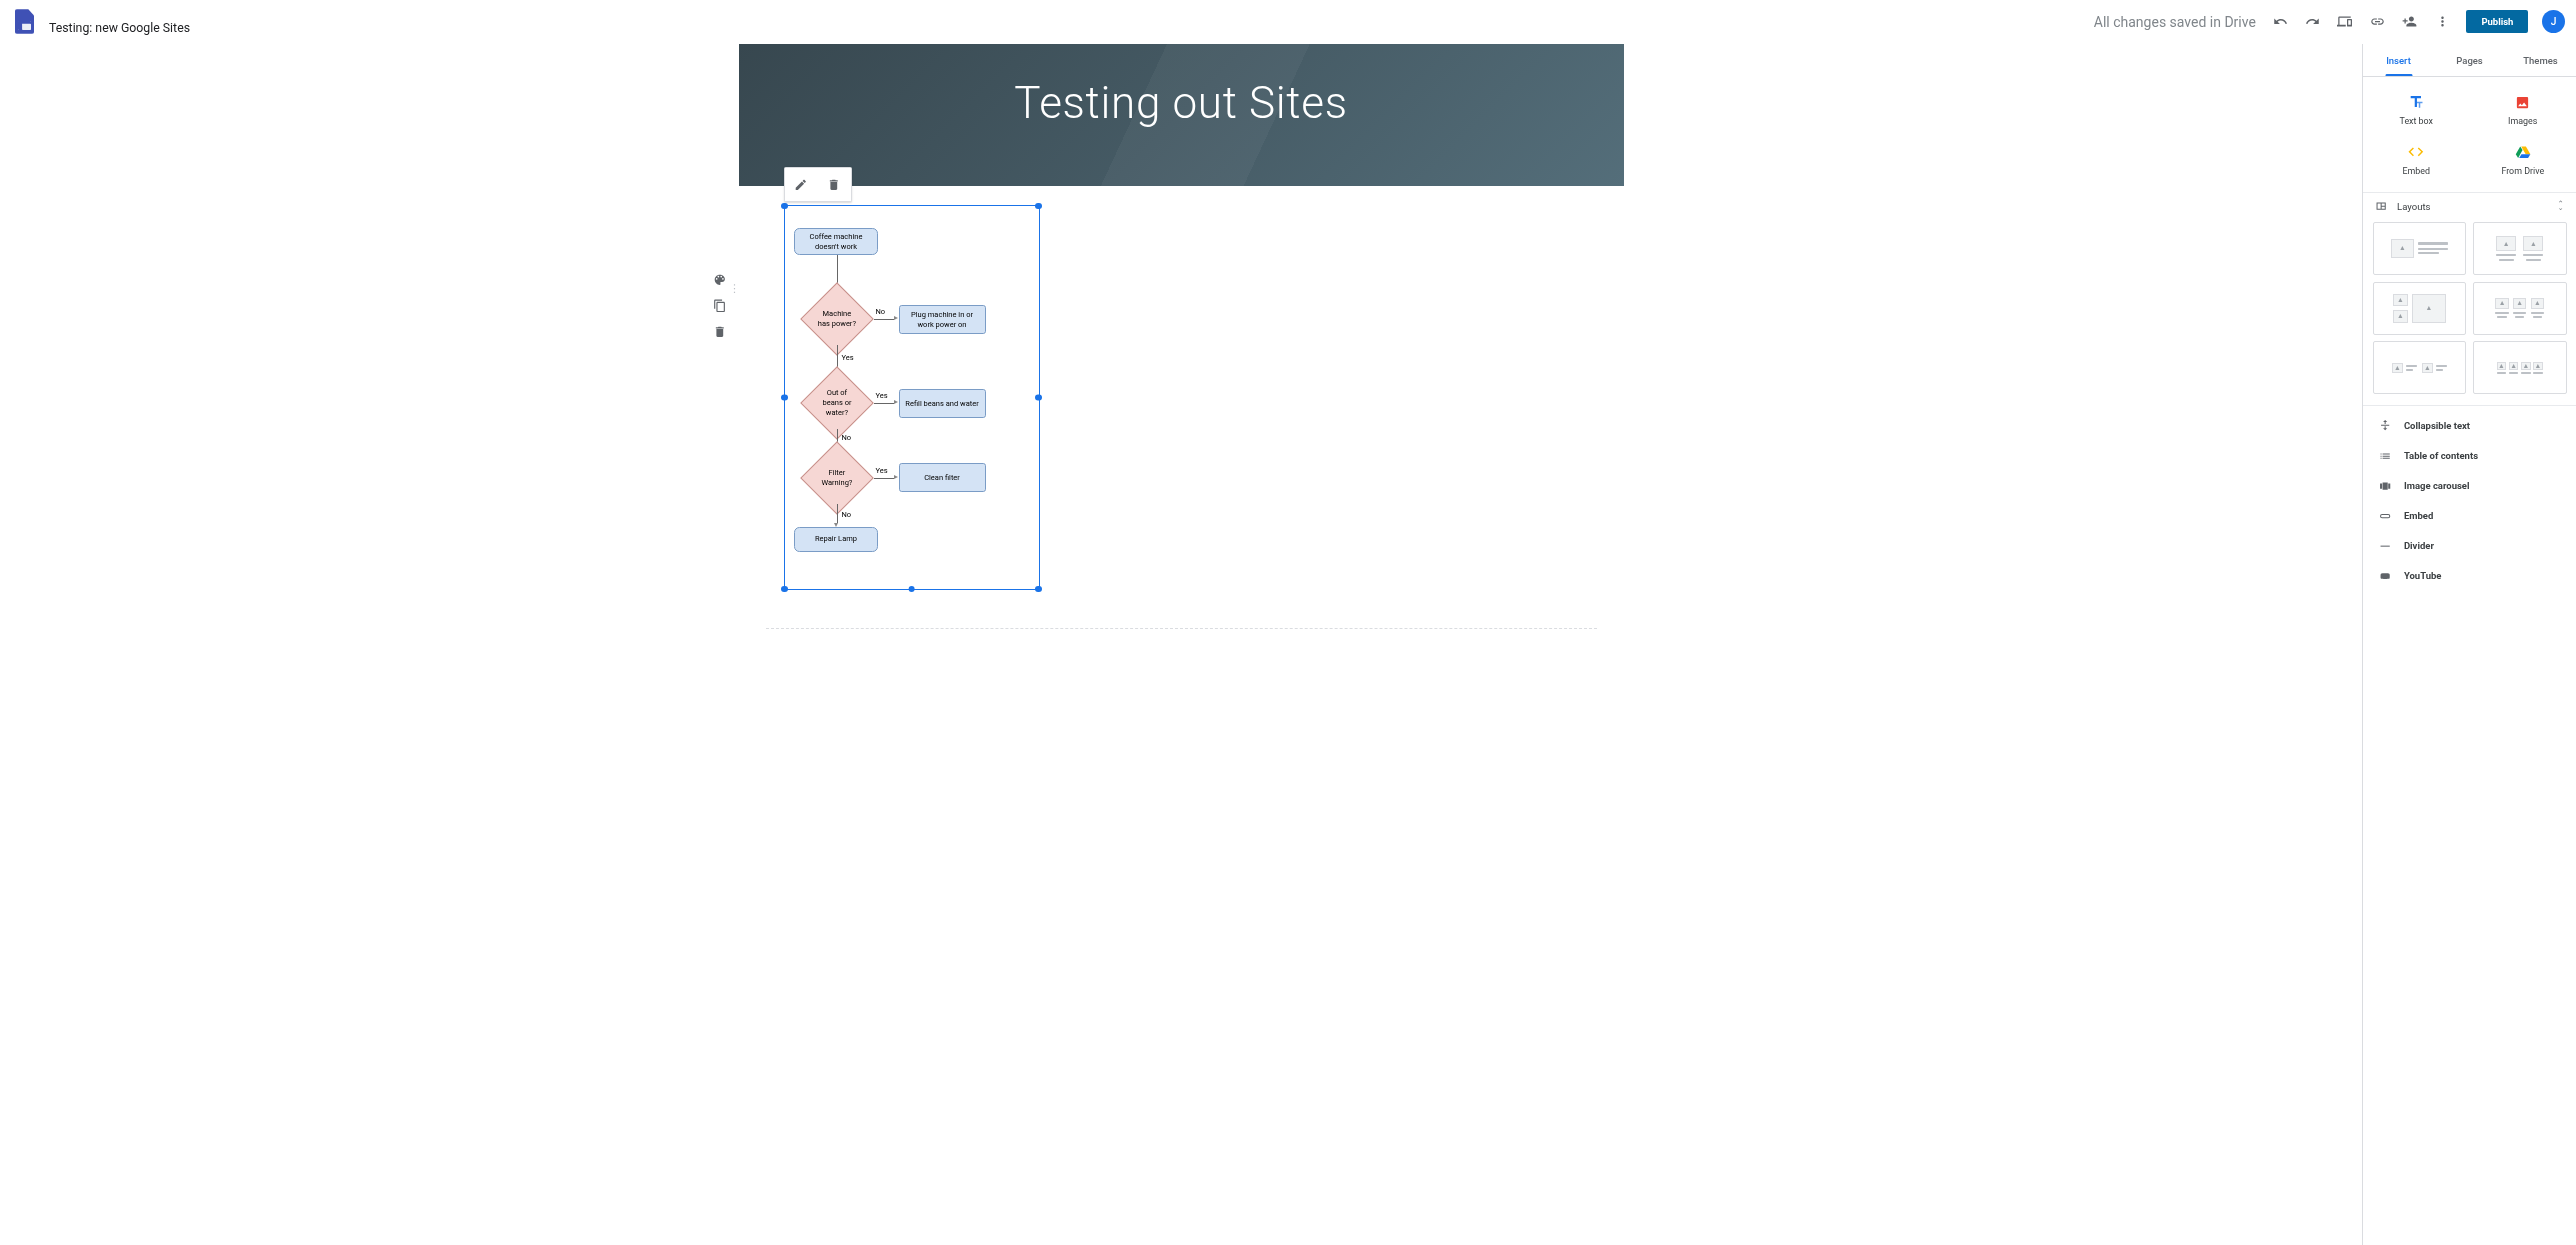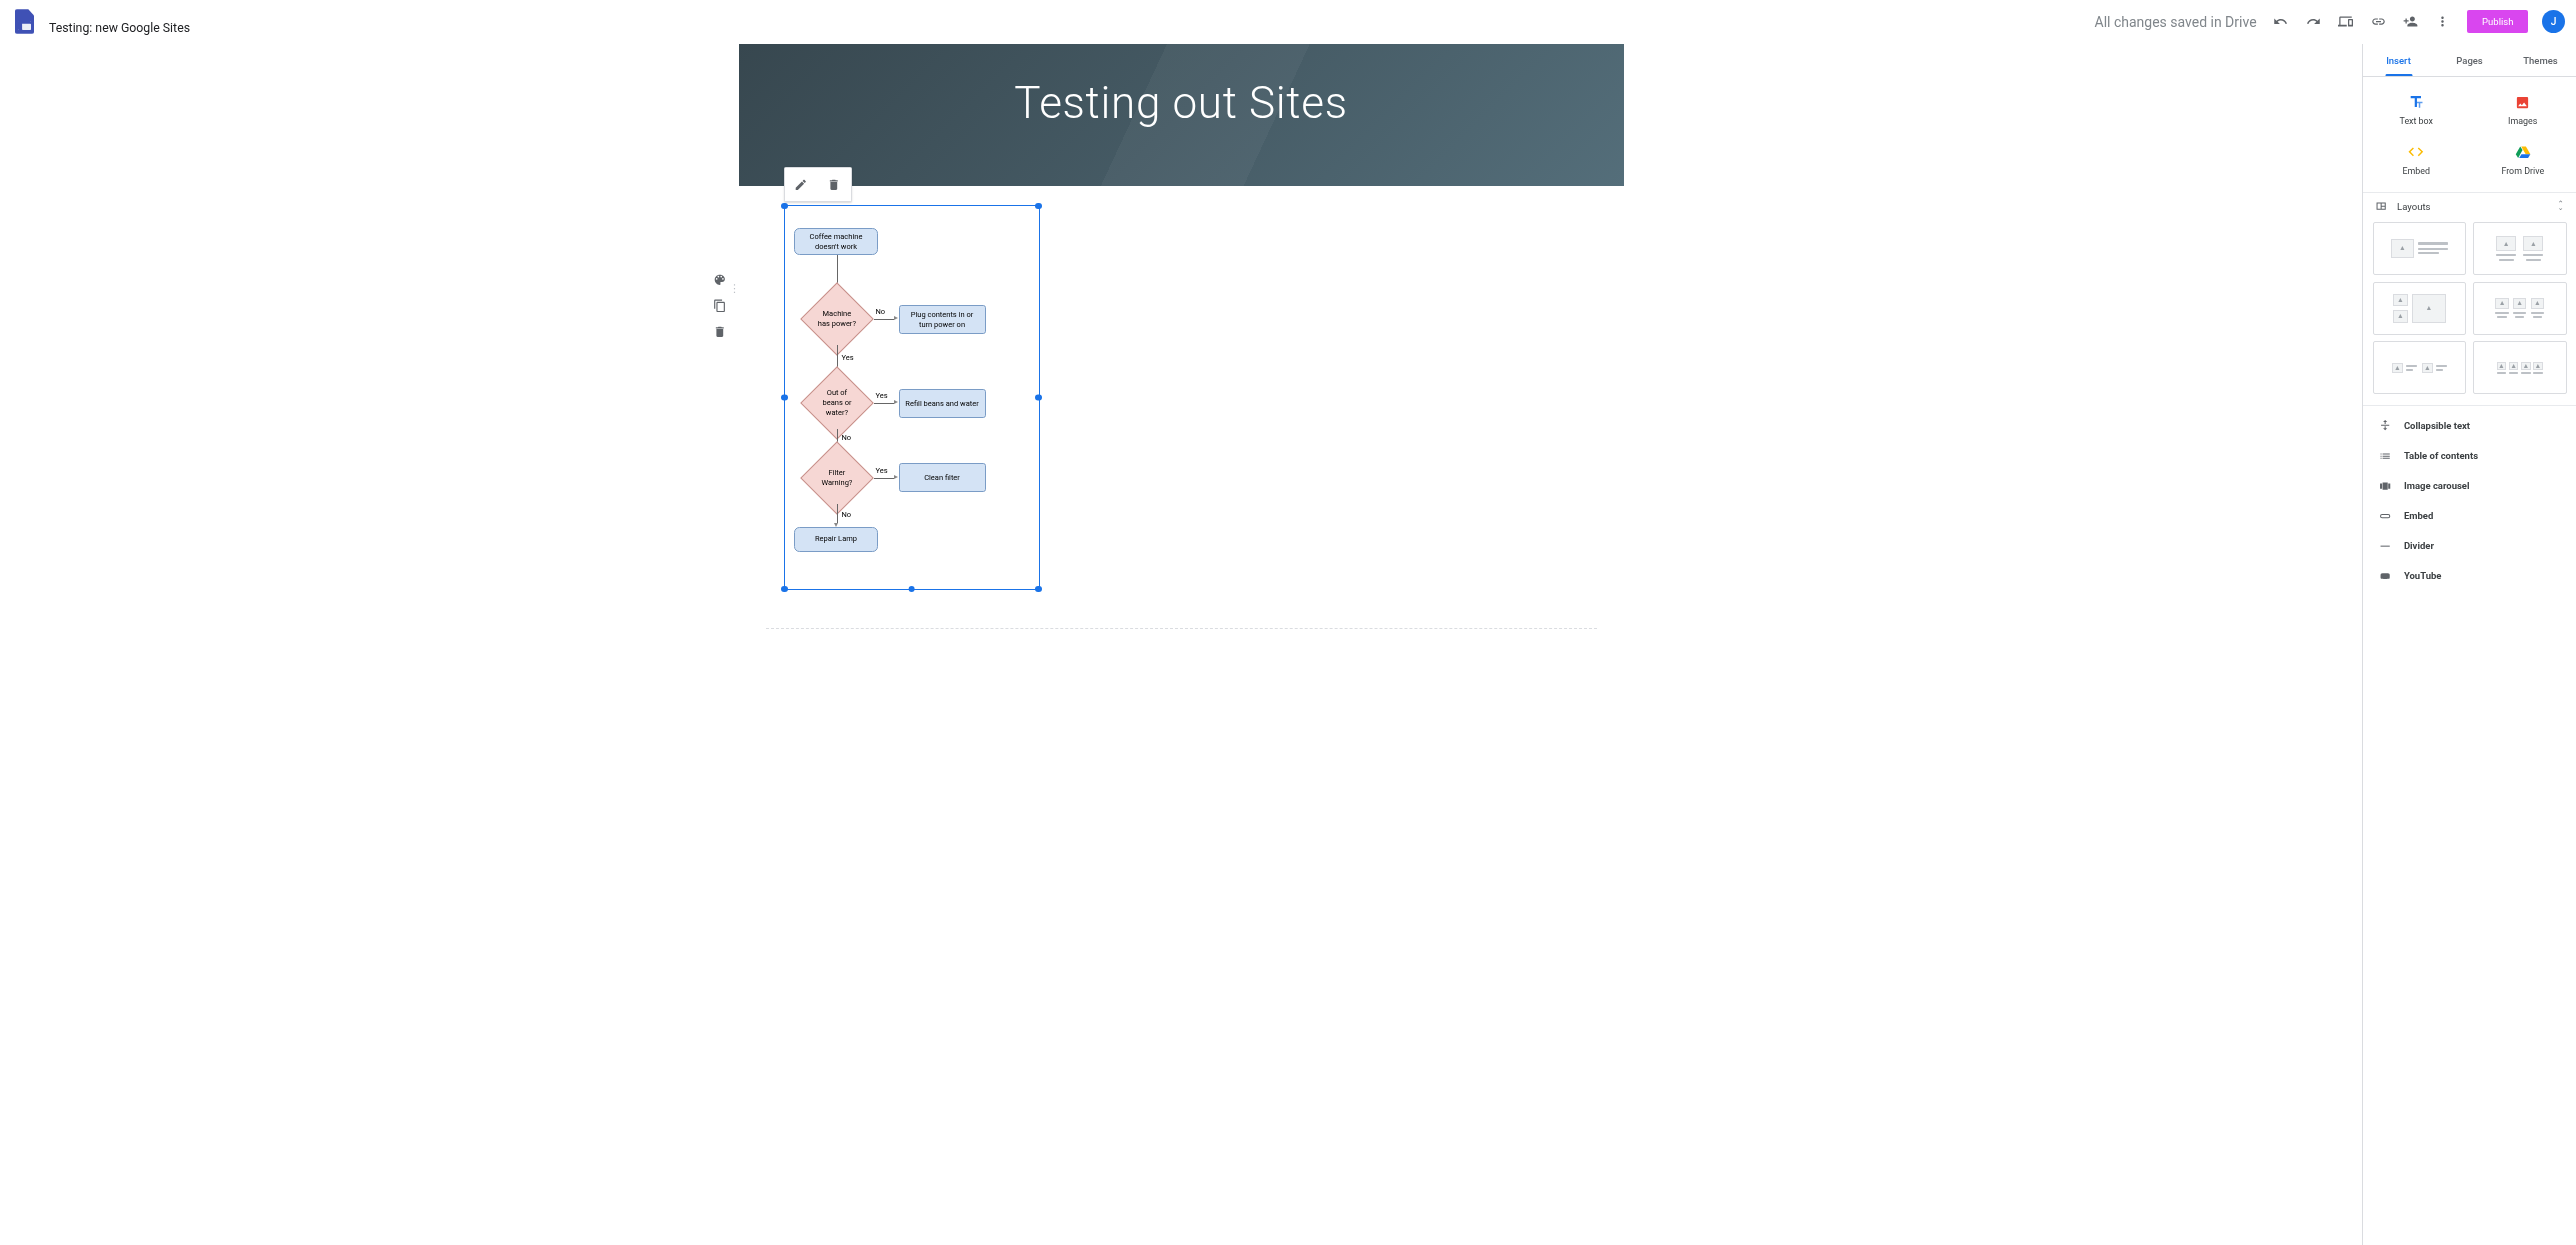--- a/index.html
+++ b/index.html
@@ -9,21 +9,21 @@
 .header { height: 44px; display: flex; align-items: center; padding: 0 11px; border-bottom: 0.7px solid #fff; }
 .header-left { display: flex; align-items: flex-end; gap: 11px; flex: 0 0 auto; }
 .logo-wrap { width: 27px; height: 27px; display: flex; align-items: center; justify-content: center; border-radius: 50%; cursor: pointer; }
 .logo { width: 19px; height: 24.5px; background: #3f51b5; border-radius: 2px 2px 2px 2px; position: relative; clip-path: polygon(0 0, 70% 0, 100% 25%, 100% 100%, 0 100%); }
 .logo::after { content: ''; position: absolute; bottom: 4.1px; left: 3.4px; width: 12.3px; height: 8.2px; background: #fff; border-radius: 0.7px; box-shadow: inset 0 2.7px 0 #3f51b5, inset 4.1px 0 0 #3f51b5; opacity: 0.9; }
 .doc-title { font-size: 12.3px; color: #202124; font-weight: 400; }
 .header-right { margin-left: auto; display: flex; align-items: center; gap: 5.4px; }
 .save-status { font-size: 14px; color: #80868b; margin-right: 5.4px; }
 .icon-btn { width: 27px; height: 27px; border-radius: 50%; display: flex; align-items: center; justify-content: center; cursor: pointer; color: #5f6368; }
 .icon-btn svg { width: 15px; height: 15px; fill: currentColor; }
-.publish-btn { background: #d946ef; color: #fff; border: none; padding: 6.1px 15px; border-radius: 2px; font-size: 9.5px; font-weight: 400; cursor: pointer; margin-left: 5.4px; }
+.publish-btn { background: #0369a1; color: #fff; border: none; padding: 6.1px 15px; border-radius: 2px; font-size: 9.5px; font-weight: 700; cursor: pointer; margin-left: 5.4px; }
 .avatar { width: 23px; height: 23px; border-radius: 50%; background: #1a73e8; color: #fff; display: flex; align-items: center; justify-content: center; font-size: 10.2px; font-weight: 500; margin-left: 8.2px; cursor: pointer; }
 
 
 .main { display: flex; height: calc(100vh - 44px); }
 .canvas-area { flex: 1; overflow: auto; background: #fff; position: relative; }
 .canvas-inner { max-width: 885px; margin: 0 auto; position: relative; }
 
 
 .section-toolbar { position: absolute; left: -30px; top: 225px; display: flex; flex-direction: column; gap: 4.1px; }
 .section-toolbar .icon-btn { width: 22px; height: 22px; }
@@ -193,21 +193,21 @@
             <div class="fc-node fc-start" style="top:22px;left:9.5px;">Coffee machine doesn't work</div>
             <div class="fc-arrow vert" style="top:49px;left:52px;height:33px;"></div>
             <div class="fc-arrowhead down" style="top:82px;left:49px;"></div>
 
             <div class="fc-node fc-decision" style="top:87px;left:26px;">
                 <span>Machine has power?</span>
               </div>
             <div class="fc-label" style="top:101px;left:91px;">No</div>
             <div class="fc-arrow horiz" style="top:113px;left:89px;width:20.4px;"></div>
             <div class="fc-arrowhead right" style="top:110px;left:109px;"></div>
-            <div class="fc-node fc-action" style="top:99px;left:114px;">Plug contents in or turn power on</div>
+            <div class="fc-node fc-action" style="top:99px;left:114px;">Plug machine in or work power on</div>
             <div class="fc-label" style="top:147px;left:57px;">Yes</div>
             <div class="fc-arrow vert" style="top:139px;left:52px;height:27px;"></div>
             <div class="fc-arrowhead down" style="top:166px;left:49px;"></div>
 
             <div class="fc-node fc-decision" style="top:171px;left:26px;">
                 <span>Out of beans or water?</span>
               </div>
             <div class="fc-label" style="top:185px;left:91px;">Yes</div>
             <div class="fc-arrow horiz" style="top:197px;left:89px;width:20.4px;"></div>
             <div class="fc-arrowhead right" style="top:194px;left:109px;"></div>

